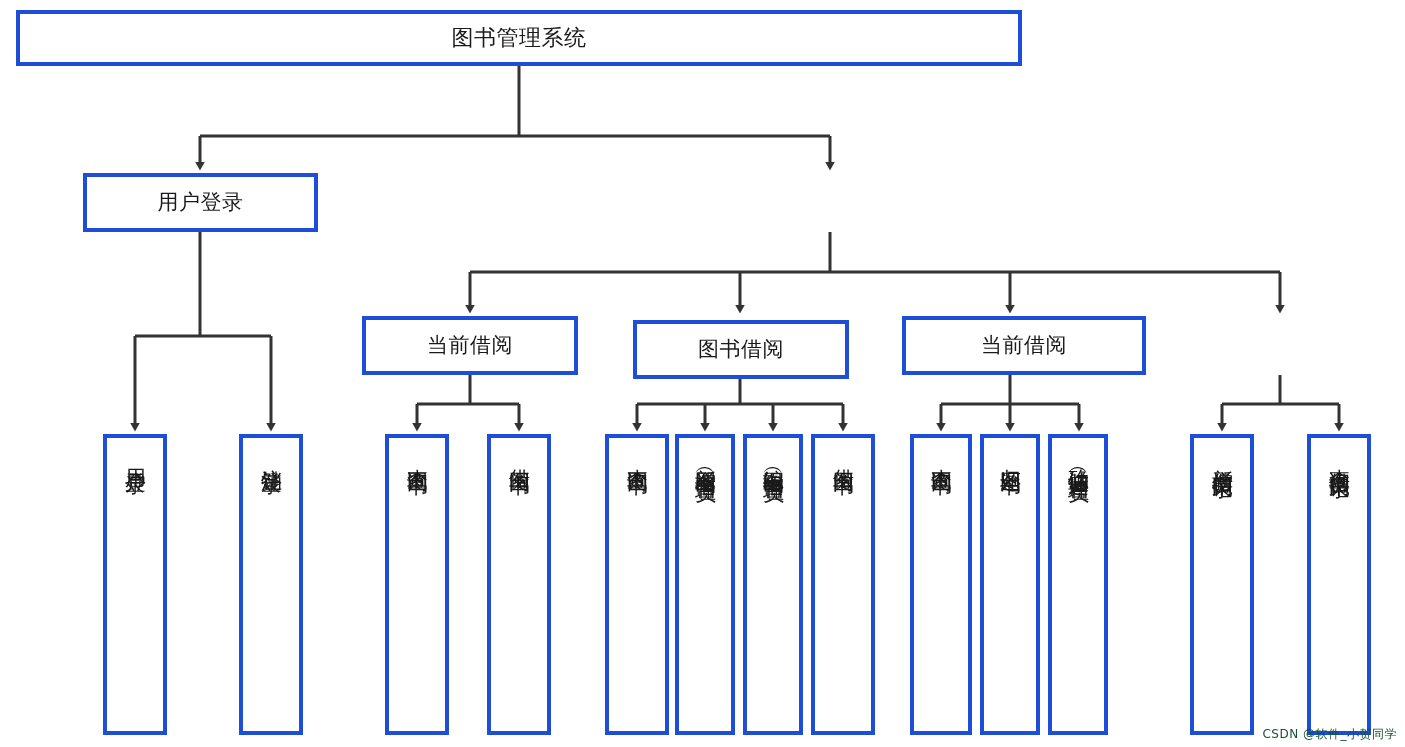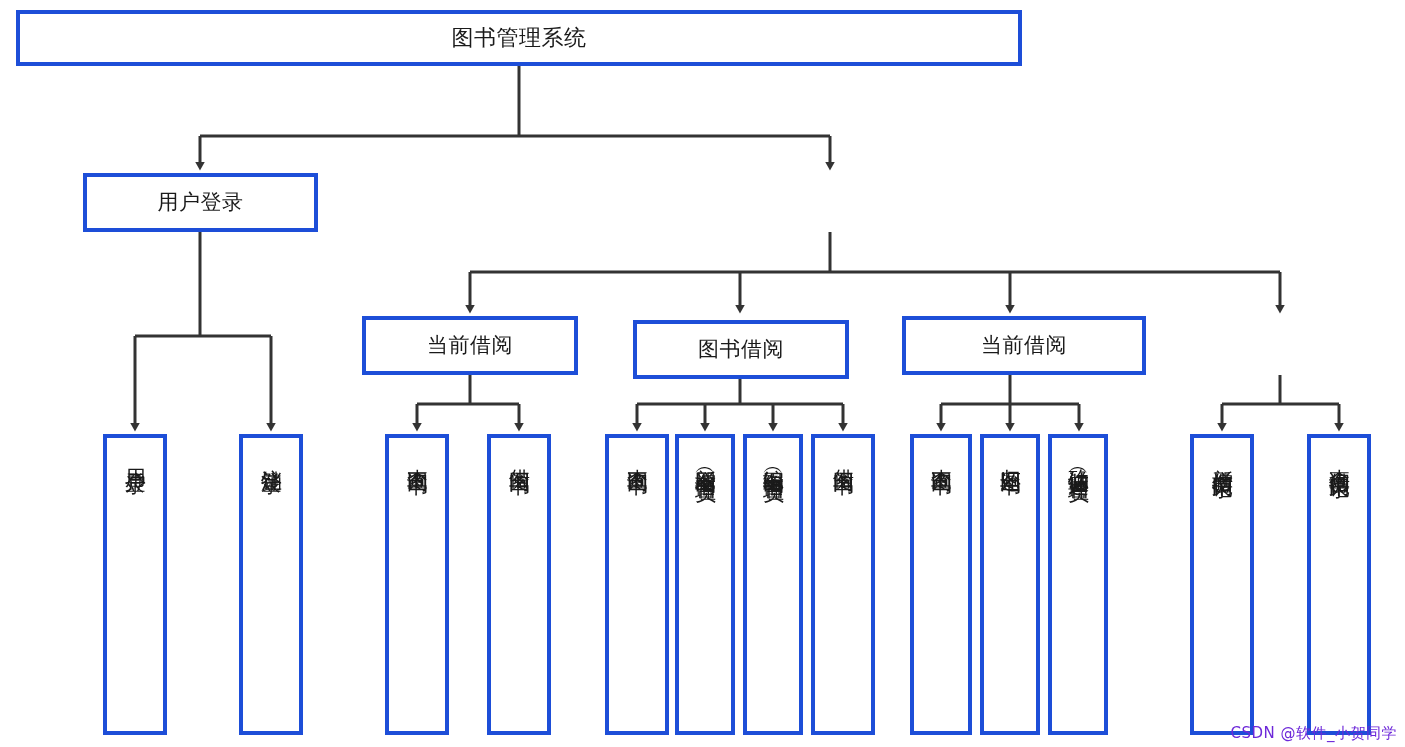--- a/index.html
+++ b/index.html
@@ -53,22 +53,22 @@
     font-size:21px;
     line-height:1.18;
     letter-spacing:2px;
     white-space:normal;
     max-height:705px;
   }
   .watermark{
     position:absolute;
     right:8px;
     bottom:4px;
-    font-size:15px;
-    color:#6d28d9;
+    font-size:12px;
+    color:#14532d;
     letter-spacing:0.5px;
     z-index:5;
     white-space:nowrap;
   }
 </style>
 </head>
 <body>
 
 <div id="canvas">
 

